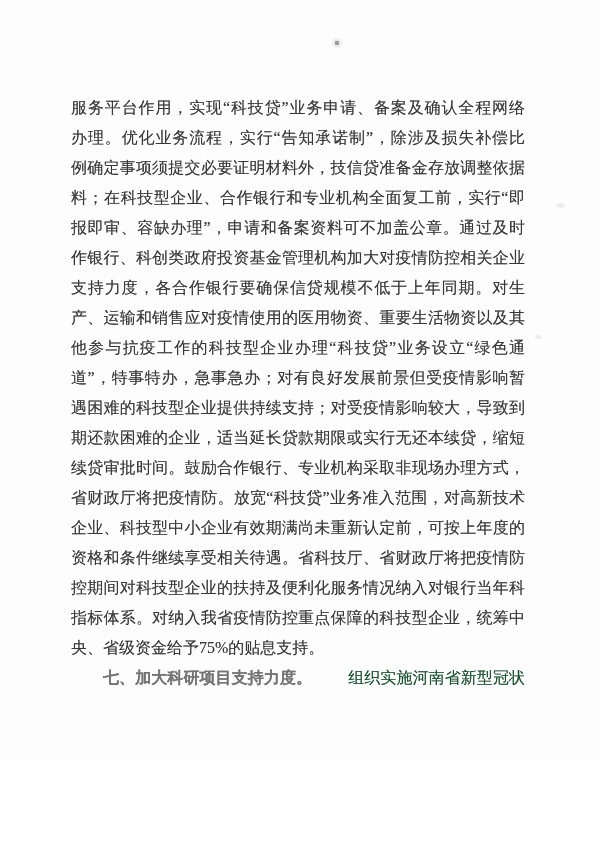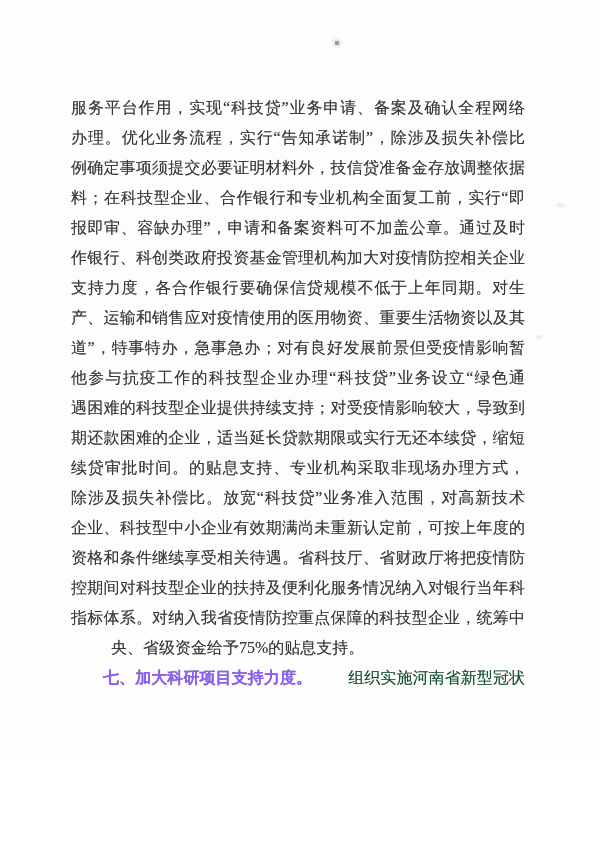--- a/index.html
+++ b/index.html
@@ -26,34 +26,33 @@
   .line {
     height: 30px;
     line-height: 30px;
     text-align: justify;
     text-align-last: justify;
     overflow: hidden;
   }
   .line.short {
     text-align: center;
     text-align-last: left;
-    margin-left: 40px;
   }
   .heading-line {
     height: 30px;
     line-height: 30px;
     text-indent: 2em;
     text-align: justify;
     text-align-last: justify;
     overflow: hidden;
   }
   .heading-bold {
     font-family: "Liberation Sans", "DejaVu Sans", sans-serif;
     font-weight: 700;
-    color: #8b5cf6;
+    color: #737373;
   }
   .heading-regular {
     color: #14532d;
     margin-left: 36px;
   }
   .page-number {
     position: absolute;
     left: 78px;
     top: 753px;
     height: 20px;
@@ -77,26 +76,26 @@
 
   <div class="text-block">
     <div class="line">服务平台作用，实现“科技贷”业务申请、备案及确认全程网络</div>
     <div class="line">办理。优化业务流程，实行“告知承诺制”，除涉及损失补偿比</div>
     <div class="line">例确定事项须提交必要证明材料外，技信贷准备金存放调整依据</div>
     <div class="line">料；在科技型企业、合作银行和专业机构全面复工前，实行“即</div>
     <div class="line">报即审、容缺办理”，申请和备案资料可不加盖公章。通过及时</div>
     <div class="line">作银行、科创类政府投资基金管理机构加大对疫情防控相关企业</div>
     <div class="line">支持力度，各合作银行要确保信贷规模不低于上年同期。对生</div>
     <div class="line">产、运输和销售应对疫情使用的医用物资、重要生活物资以及其</div>
+    <div class="line">他参与抗疫工作的科技型企业办理“科技贷”业务设立“绿色通</div>
     <div class="line">道”，特事特办，急事急办；对有良好发展前景但受疫情影响暂</div>
-    <div class="line">他参与抗疫工作的科技型企业办理“科技贷”业务设立“绿色通</div>
     <div class="line">遇困难的科技型企业提供持续支持；对受疫情影响较大，导致到</div>
     <div class="line">期还款困难的企业，适当延长贷款期限或实行无还本续贷，缩短</div>
-    <div class="line">续贷审批时间。的贴息支持、专业机构采取非现场办理方式，</div>
-    <div class="line">除涉及损失补偿比。放宽“科技贷”业务准入范围，对高新技术</div>
+    <div class="line">续贷审批时间。鼓励合作银行、专业机构采取非现场办理方式，</div>
+    <div class="line">省财政厅将把疫情防。放宽“科技贷”业务准入范围，对高新技术</div>
     <div class="line">企业、科技型中小企业有效期满尚未重新认定前，可按上年度的</div>
     <div class="line">资格和条件继续享受相关待遇。省科技厅、省财政厅将把疫情防</div>
     <div class="line">控期间对科技型企业的扶持及便利化服务情况纳入对银行当年科</div>
     <div class="line">指标体系。对纳入我省疫情防控重点保障的科技型企业，统筹中</div>
     <div class="line short">央、省级资金给予75%的贴息支持。</div>
 
     <div class="heading-line">
       <span class="heading-bold">七、加大科研项目支持力度。</span><span class="heading-regular">组织实施河南省新型冠状病毒</span>
     </div>
   </div>

